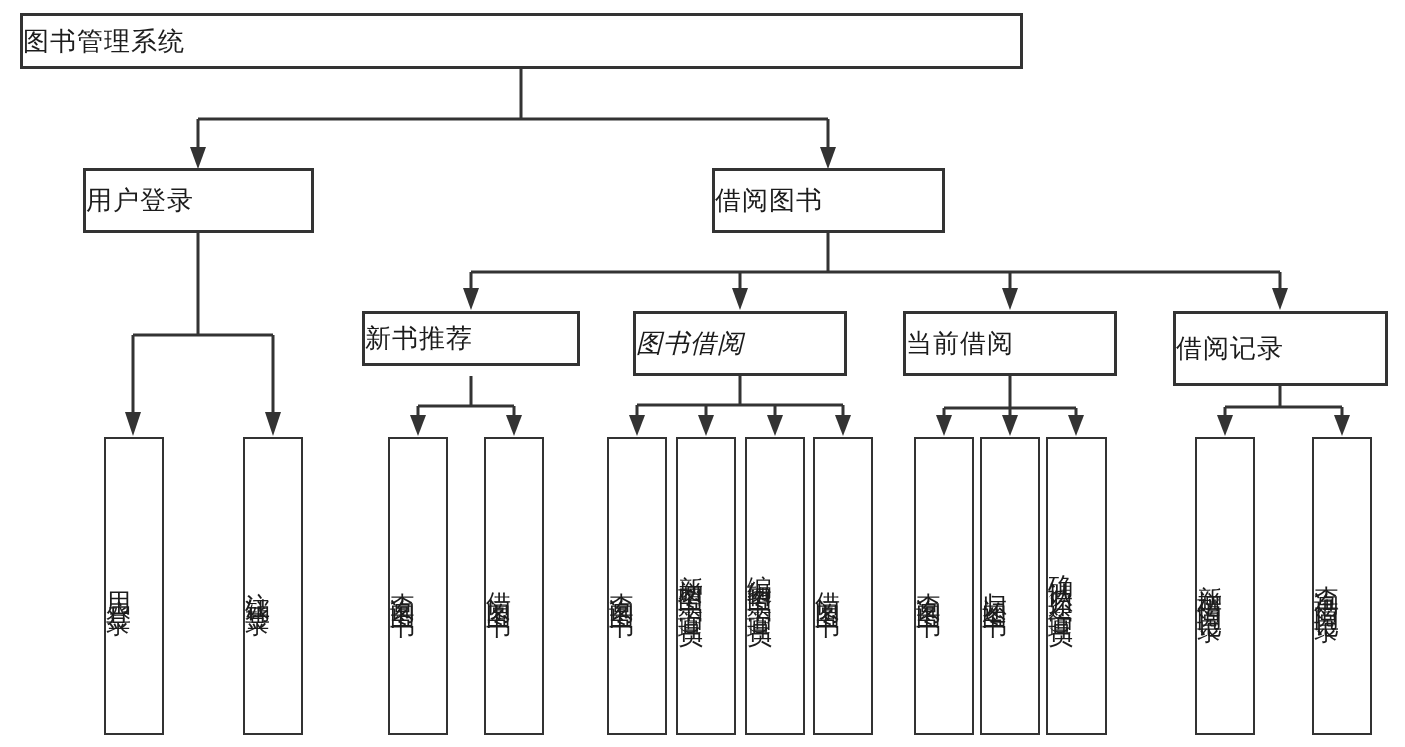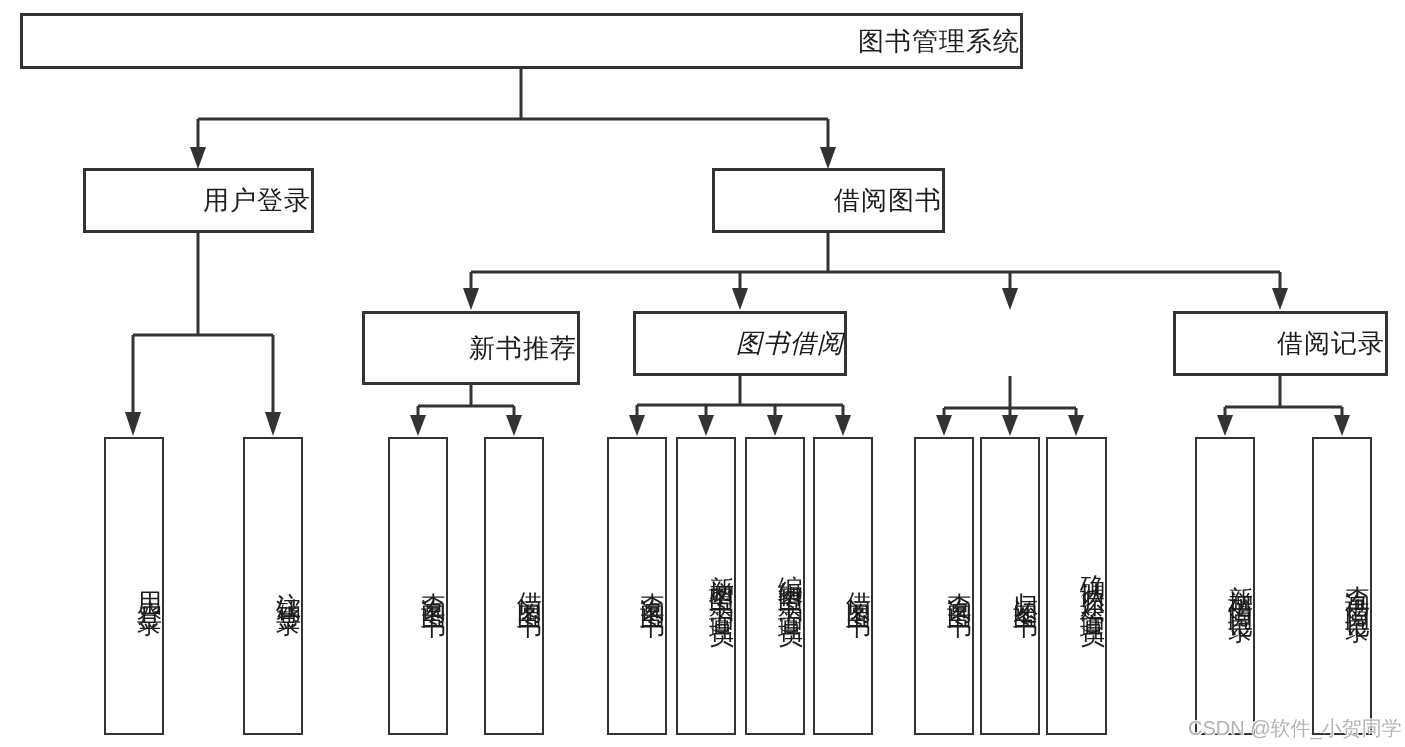--- a/index.html
+++ b/index.html
@@ -22,21 +22,21 @@
     top: 0;
     pointer-events: none;
   }
   .box {
     position: absolute;
     box-sizing: border-box;
     border: 3px solid #333333;
     background: #ffffff;
     display: flex;
     align-items: center;
-    justify-content: flex-end;
+    justify-content: flex-start;
     text-align: center;
   }
   .hlabel {
     font-size: 26px;
     letter-spacing: 1px;
     color: #1c1c1c;
     white-space: nowrap;
   }
   .vbox { border-width: 2.5px; }
   .vlabel {
@@ -107,27 +107,30 @@
     <span class="hlabel">图书管理系统</span>
   </div>
 
   <div class="box" style="left:83px; top:168px; width:231px; height:65px;">
     <span class="hlabel">用户登录</span>
   </div>
   <div class="box" style="left:712px; top:168px; width:233px; height:65px;">
     <span class="hlabel">借阅图书</span>
   </div>
 
-  <div class="box" style="left:362px; top:311px; width:218px; height:74px;">
+  <div class="box" style="left:362px; top:311px; width:218px; height:55px;">
     <span class="hlabel">新书推荐</span>
   </div>
   <div class="box" style="left:633px; top:311px; width:214px; height:65px;font-style:italic;">
     <span class="hlabel">图书借阅</span>
   </div>
-  <div class="box" style="left:1173px; top:311px; width:215px; height:65px;">
+  <div class="box" style="left:903px; top:311px; width:214px; height:65px;">
+    <span class="hlabel">当前借阅</span>
+  </div>
+  <div class="box" style="left:1173px; top:311px; width:215px; height:75px;">
     <span class="hlabel">借阅记录</span>
   </div>
 
   <div class="box vbox" style="left:104px; top:437px; width:60px; height:298px;">
     <span class="vlabel">用户登录</span>
   </div>
   <div class="box vbox" style="left:243px; top:437px; width:60px; height:298px;">
     <span class="vlabel">注销登录</span>
   </div>
 
@@ -161,15 +164,14 @@
     <span class="vlabel">确认归还（管理员）</span>
   </div>
 
   <div class="box vbox" style="left:1195px; top:437px; width:60px; height:298px;">
     <span class="vlabel">新增借阅记录</span>
   </div>
   <div class="box vbox" style="left:1312px; top:437px; width:60px; height:298px;">
     <span class="vlabel">查询借阅记录</span>
   </div>
 
-  <div class="watermark">CSDN @软件_小贺同学</div>
 
 </div>
 
 </body></html>

